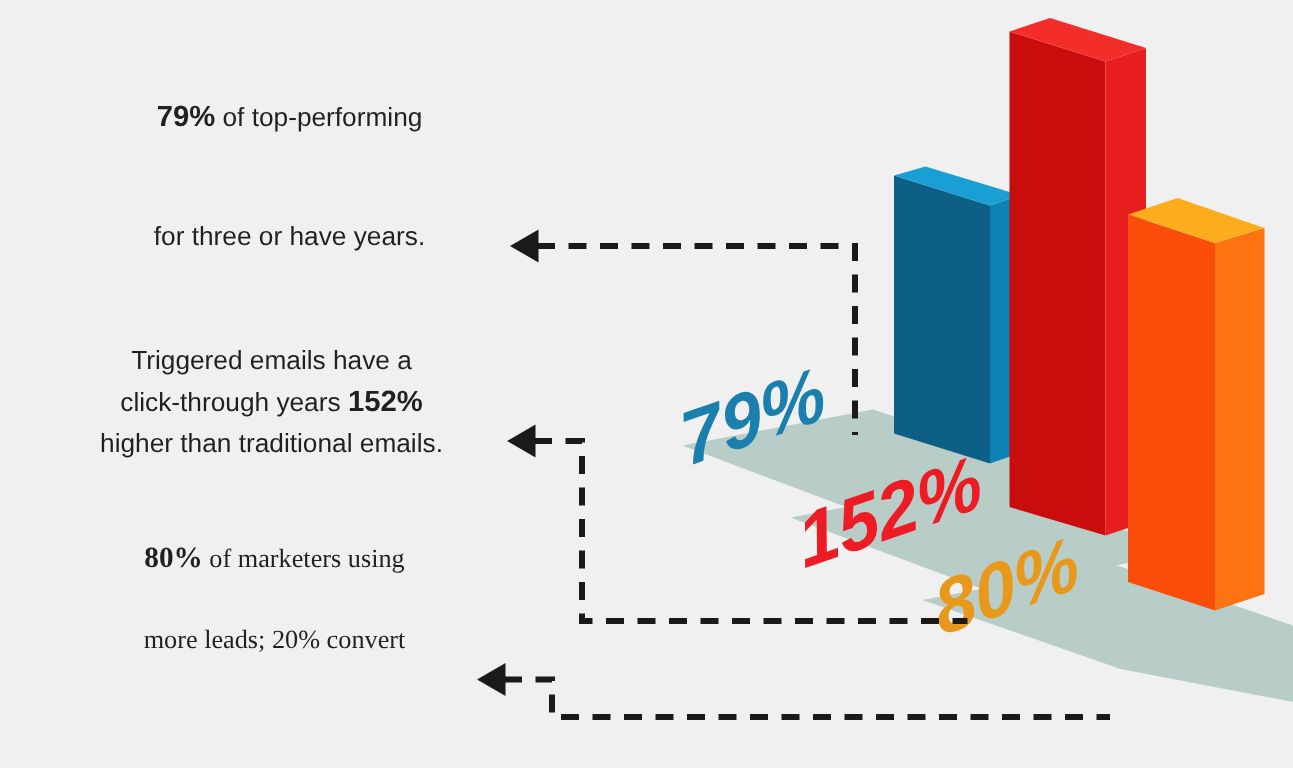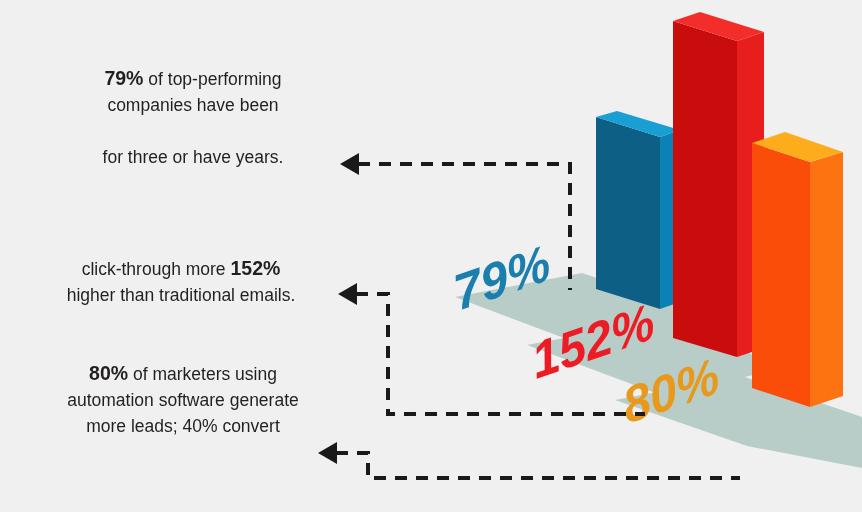--- a/index.html
+++ b/index.html
@@ -28,21 +28,21 @@
     font-size: 17.5px;
     line-height: 1.48;
     font-family: "Liberation Sans", sans-serif;
   }
   .callout b {
     font-weight: bold;
     font-size: 19.5px;
   }
   #callout-1 { left: 34px;  top: 64px;  width: 318px; }
   #callout-2 { left: 22px;  top: 228px; width: 318px; }
-  #callout-3 { left: 24px;  top: 359px; width: 318px; }
+  #callout-3 { left: 24px;  top: 359px; width: 318px; font-family: Liberation Serif, serif; }
 
   .svg-layer {
     position: absolute;
     left: 0;
     top: 0;
     width: 862px;
     height: 512px;
   }
   .label-text {
     font-family: "Liberation Sans", sans-serif;
@@ -50,35 +50,35 @@
     font-style: italic;
   }
 </style>
 </head>
 <body style="background: rgb(240, 240, 240);">
 
 <div id="infographic">
 
   <div class="callout" id="callout-1">
     <span><b>79%</b><span> of top-performing</span></span><br>
-    <span>companies have been</span><br>
+    <br>
     <br>
     <span>for three or have years.</span>
   </div>
 
   <div class="callout" id="callout-2">
-    <br>
-    <span><span>click-through more </span><b>152%</b></span><br>
+    <span>Triggered emails have a</span><br>
+    <span><span>click-through years </span><b>152%</b></span><br>
     <span>higher than traditional emails.</span>
   </div>
 
   <div class="callout" id="callout-3">
     <span><b>80%</b><span> of marketers using</span></span><br>
-    <span>automation software generate</span><br>
-    <span>more leads; 40% convert</span><br>
+    <br>
+    <span>more leads; 20% convert</span><br>
   </div>
 
   <svg class="svg-layer" viewBox="0 0 862 512">
 
     <polygon points="455,297 582,273 717,318 588,347" fill="#b8cdc7"></polygon>
 
     <polygon points="527,345 654,321 790,367 661,395" fill="#b8cdc7"></polygon>
 
     <polygon points="615,400 742,376 862,417 862,468 747,446" fill="#b8cdc7"></polygon>
 

